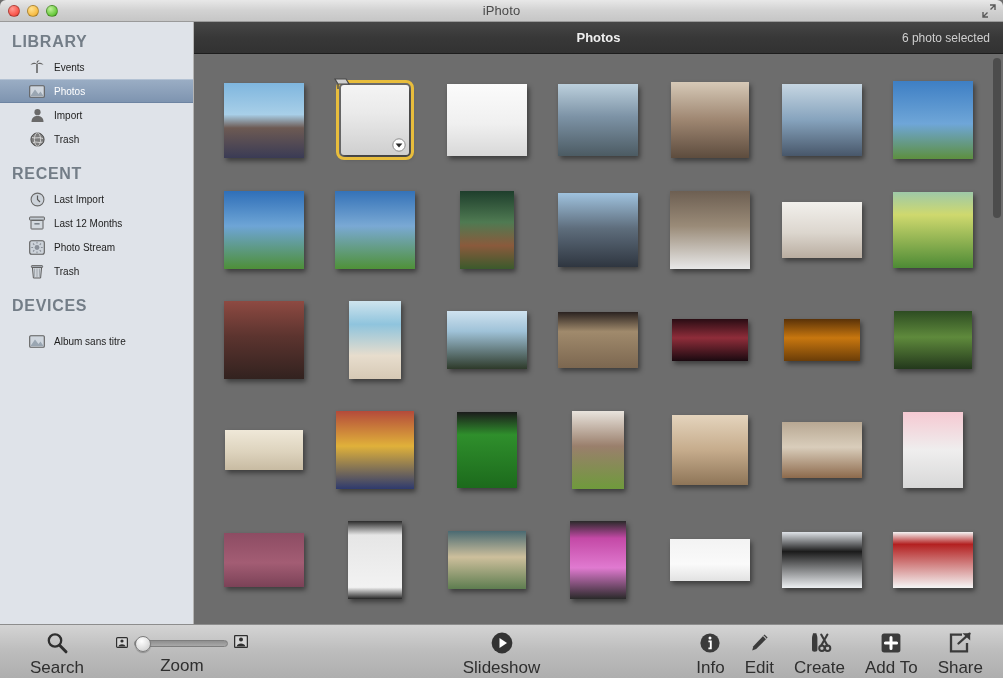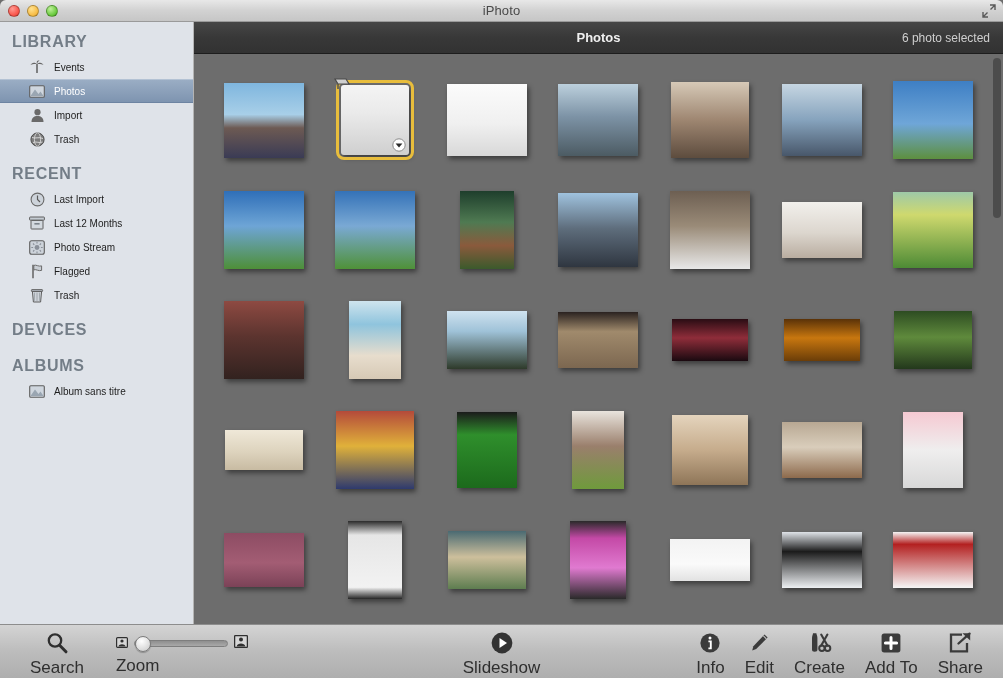--- a/index.html
+++ b/index.html
@@ -118,21 +118,21 @@
     display: flex; align-items: flex-start;
   }
   .tb-item {
     display: flex; flex-direction: column; align-items: center; justify-content: flex-start;
     padding-top: 5px; gap: 2px;
   }
   .tb-label { font-size: 17px; font-weight: normal; color: #2f2f2f; }
   .tb-glyph { height: 26px; display: flex; align-items: center; justify-content: center; }
 
   .tb-left { display: flex; align-items: flex-start; gap: 0; padding-left: 30px; }
-  .tb-zoom { display: flex; flex-direction: column; padding-top: 5px; margin-left: 32px; }
+  .tb-zoom { display: flex; flex-direction: column; align-items: center; padding-top: 5px; margin-left: 32px; }
   .zoom-row { height: 26px; display: flex; align-items: center; gap: 6px; }
   .slider-track {
     width: 94px; height: 7px; border-radius: 4px;
     background: linear-gradient(to bottom, #8f8f8f, #a9a9a9);
     border: 1px solid #7e7e7e; position: relative;
   }
   .slider-knob {
     position: absolute; left: 0px; top: -5px; width: 16px; height: 16px;
     border-radius: 50%;
     background: radial-gradient(circle at 40% 30%, #ffffff, #d8d8d8 70%, #b9b9b9);
@@ -242,29 +242,20 @@
             <circle cx="8" cy="7.5" r="2.4" fill="#8a9099"></circle>
             <g stroke="#8a9099" stroke-width="1.1">
               <path d="M8 1.8 L8 3.6 M8 11.4 L8 13.2 M2.3 7.5 L4.1 7.5 M11.9 7.5 L13.7 7.5"></path>
               <path d="M4 3.5 L5.3 4.8 M10.7 10.2 L12 11.5 M12 3.5 L10.7 4.8 M5.3 10.2 L4 11.5"></path>
             </g>
           </svg>
         </span>
         <span class="sb-label">Photo Stream</span>
       </div>
 
-      <div class="sb-item">
-        <span class="sb-icon">
-          <svg width="14" height="15" viewBox="0 0 14 15">
-            <path d="M3 0.8 L3 14.2" stroke="#6a6a6a" stroke-width="1.6"></path>
-            <path d="M3.8 1.4 C6 0.3 8.6 3 11.6 1.9 L11.6 6.4 C8.6 7.5 6 4.8 3.8 5.9 Z" fill="#c9ced4" stroke="#6a6a6a" stroke-width="1"></path>
-          </svg>
-        </span>
-        <span class="sb-label">Flagged</span>
-      </div>
 
       <div class="sb-item">
         <span class="sb-icon">
           <svg width="14" height="15" viewBox="0 0 14 15">
             <path d="M2.4 3.4 L11.6 3.4 L10.6 14 L3.4 14 Z" fill="#cfd4da" stroke="#5e5e5e" stroke-width="1"></path>
             <rect x="1.4" y="1.6" width="11.2" height="1.9" rx="0.6" fill="#a9afb6" stroke="#5e5e5e" stroke-width="0.9"></rect>
             <g stroke="#8d939a" stroke-width="0.7">
               <path d="M4.6 4.6 L4.3 12.9 M7 4.6 L7 12.9 M9.4 4.6 L9.7 12.9"></path>
             </g>
           </svg>
@@ -272,21 +263,20 @@
         <span class="sb-label">Trash</span>
       </div>
 
       <div class="sb-spacer"></div>
 
       <div class="sb-group-title">DEVICES</div>
 
 
       <div class="sb-spacer"></div>
 
-      <div class="sb-group-title">ALBUMS</div>
 
       <div class="sb-item">
         <span class="sb-icon">
           <svg width="16" height="13" viewBox="0 0 16 13">
             <rect x="0.7" y="0.7" width="14.6" height="11.6" rx="1" fill="#cfd6de" stroke="#5e5e5e" stroke-width="1.1"></rect>
             <path d="M1.5 11 L6 4.5 L9.5 9 L11.5 6.5 L14.5 11 Z" fill="#9aa6b2"></path>
           </svg>
         </span>
         <span class="sb-label">Album sans titre</span>
       </div>

